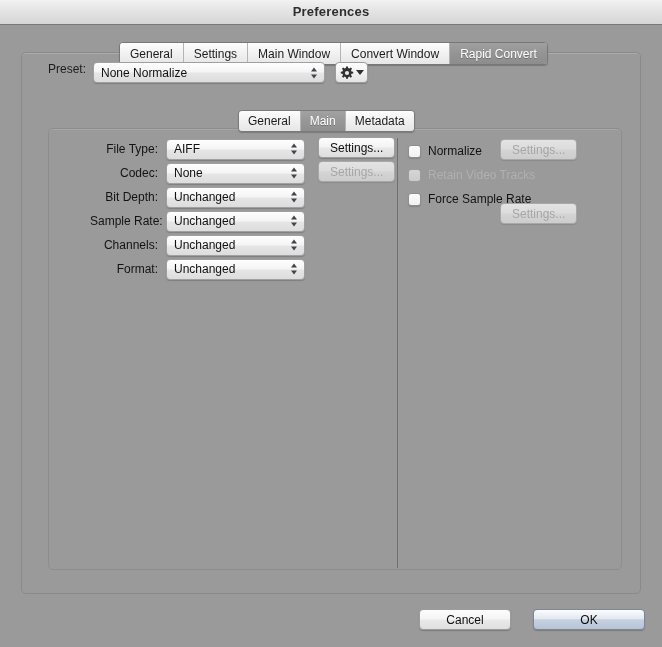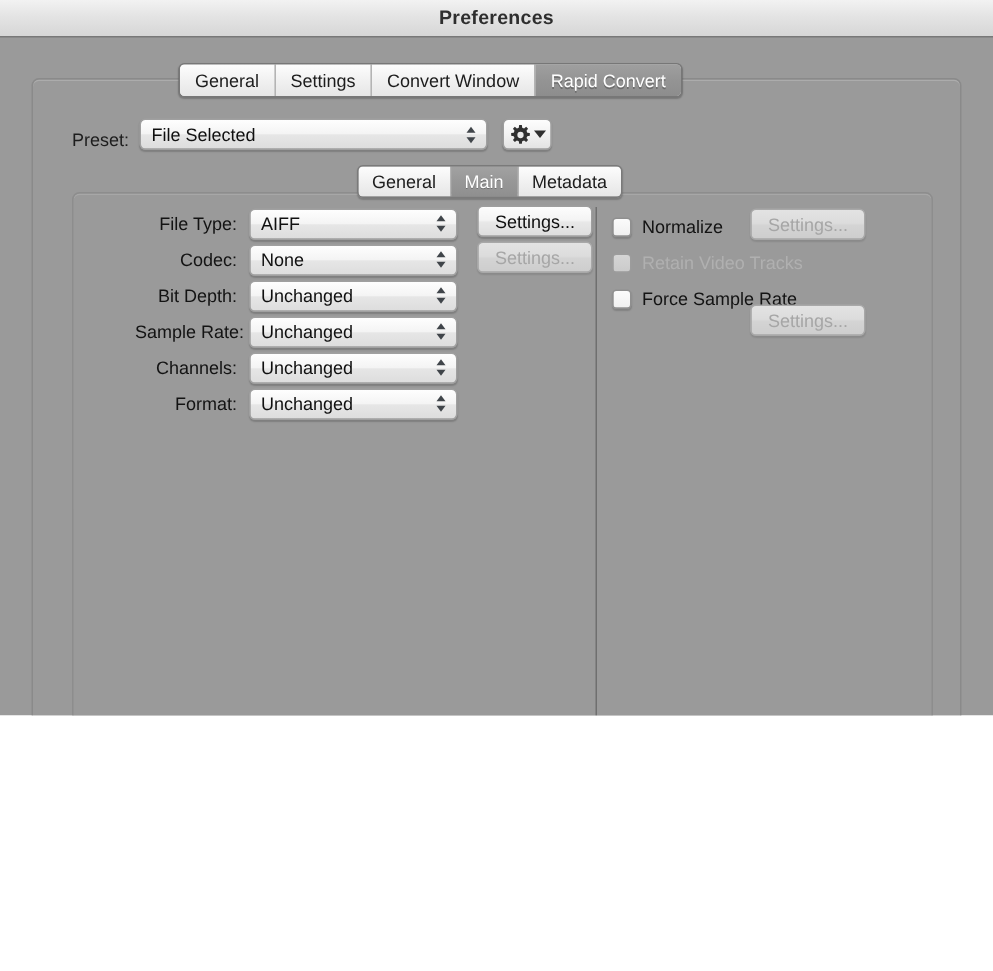--- a/index.html
+++ b/index.html
@@ -8,21 +8,21 @@
     background: #ffffff;
   }
   body {
     font-family: "Liberation Sans", sans-serif;
     -webkit-font-smoothing: antialiased;
   }
 
   #window {
     position: relative;
     width: 662px;
-    height: 477px;
+    height: 647px;
     background: #9a9a9a;
     overflow: hidden;
     box-sizing: border-box;
   }
 
   
   #titlebar {
     position: absolute;
     left: 0; top: 0;
     width: 662px;
@@ -87,23 +87,23 @@
   #tabbar .tab.selected {
     background: linear-gradient(to bottom, #9f9f9f 0%, #949494 50%, #8d8d8d 100%);
     color: #ffffff;
     text-shadow: 0 1px 0 rgba(0,0,0,0.25);
   }
 
   
   #preset-row {
     position: absolute;
     left: 48px;
-    top: 79px;
-    display: flex;
-    align-items: flex-end;
+    top: 62px;
+    display: flex;
+    align-items: flex-start;
   }
   #preset-label {
     font-size: 12px;
     color: #1d1d1d;
     margin-right: 7px;
   }
 
   
   .popup {
     position: relative;
@@ -377,28 +377,29 @@
 
   <div id="titlebar">
     <div id="title-text">Preferences</div>
   </div>
 
   <div id="outer-panel"></div>
 
   <div id="tabbar">
     <div class="tab">General</div>
     <div class="tab">Settings</div>
+    <div class="tab">Main Window</div>
     <div class="tab">Convert Window</div>
     <div class="tab selected">Rapid Convert</div>
   </div>
 
   <div id="preset-row">
     <div id="preset-label">Preset:</div>
     <div class="popup" id="preset-popup">
-      <span class="popup-value">File Selected</span>
+      <span class="popup-value">None Normalize</span>
       <span class="arrows">
         <span class="up"></span>
           <span class="down"></span>
       </span>
     </div>
     <div id="gear-button">
       <svg width="14" height="14" viewBox="0 0 14 14">
         <path fill="#303030" d="M7 4.3A2.7 2.7 0 1 0 7 9.7 2.7 2.7 0 0 0 7 4.3zm0 1.5a1.2 1.2 0 1 1 0 2.4 1.2 1.2 0 0 1 0-2.4z"></path>
         <path fill="#303030" d="M6.1 0.4h1.8l0.25 1.7 1.25 0.52 1.37-1.04 1.27 1.27-1.04 1.37 0.52 1.25 1.7 0.25v1.8l-1.7 0.25-0.52 1.25 1.04 1.37-1.27 1.27-1.37-1.04-1.25 0.52-0.25 1.7H6.1l-0.25-1.7-1.25-0.52-1.37 1.04-1.27-1.27 1.04-1.37-0.52-1.25-1.7-0.25V5.72l1.7-0.25 0.52-1.25L1.96 2.85l1.27-1.27 1.37 1.04 1.25-0.52z"></path>
         <circle cx="7" cy="7" r="2.1" fill="#e9e9e9"></circle>

